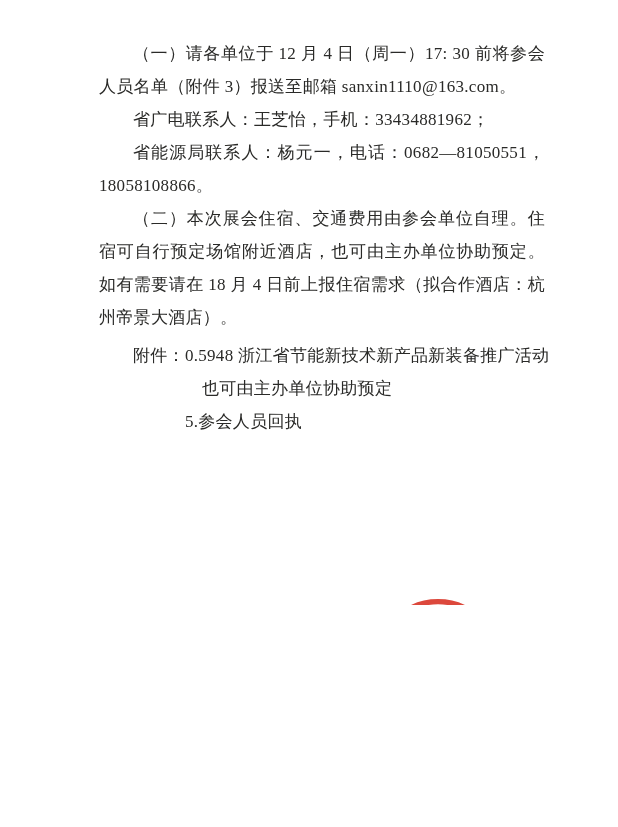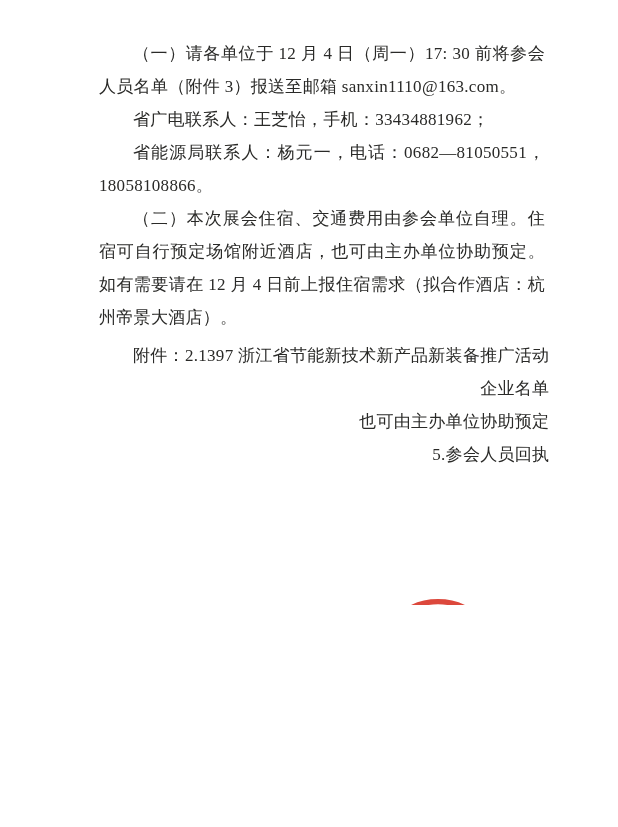--- a/index.html
+++ b/index.html
@@ -26,21 +26,21 @@
     text-align: justify;
     letter-spacing: 0.3px;
   }
   .content p.para {
     margin: 0;
     text-indent: 2em;
   }
   .attachments {
     margin-top: 5px;
     display: flex;
-    text-align: right;
+    text-align: left;
   }
   .att-label {
     padding-left: 2em;
     white-space: nowrap;
     flex: 0 0 auto;
   }
   .att-items {
     flex: 1 1 auto;
   }
   .att-line {
@@ -83,28 +83,27 @@
 </style>
 </head>
 <body>
 
 <div class="page">
 
   <div class="content">
     <p class="para">（一）请各单位于 12 月 4 日（周一）17: 30 前将参会人员名单（附件 3）报送至邮箱 sanxin1110@163.com。</p>
     <p class="para">省广电联系人：王芝怡，手机：33434881962；</p>
     <p class="para">省能源局联系人：杨元一，电话：0682—81050551，18058108866。</p>
-    <p class="para">（二）本次展会住宿、交通费用由参会单位自理。住宿可自行预定场馆附近酒店，也可由主办单位协助预定。如有需要请在 12 月 4 日前上报住宿需求（拟合作酒店：杭州帝景大酒店）。</p>
+    <p class="para">（二）本次展会住宿、交通费用由参会单位自理。住宿可自行预定场馆附近酒店，也可由主办单位协助预定。如有需要请在 18 月 4 日前上报住宿需求（拟合作酒店：杭州帝景大酒店）。</p>
 
     <div class="attachments">
       <div class="att-label">附件：</div>
       <div class="att-items">
         <div>
-          <div class="att-line">2.1397 浙江省节能新技术新产品新装备推广活动</div>
-          <div class="att-line cont">企业名单</div>
+          <div class="att-line">0.5948 浙江省节能新技术新产品新装备推广活动</div>
         </div>
         <div>
           <div class="att-line cont">也可由主办单位协助预定</div>
         </div>
         <div>
           <div class="att-line">5.参会人员回执</div>
         </div>
       </div>
     </div>
   </div>

